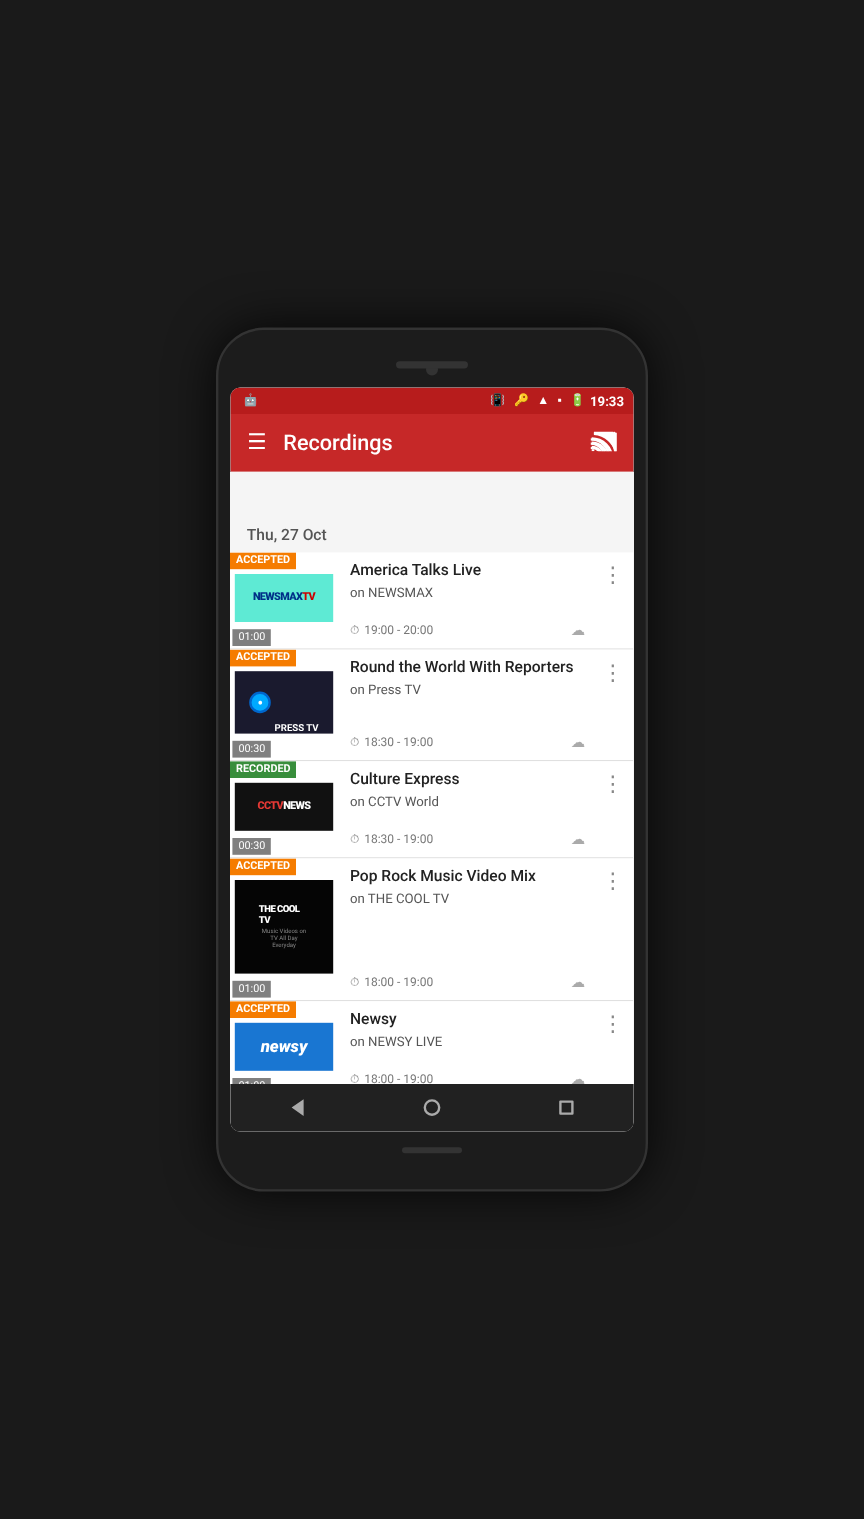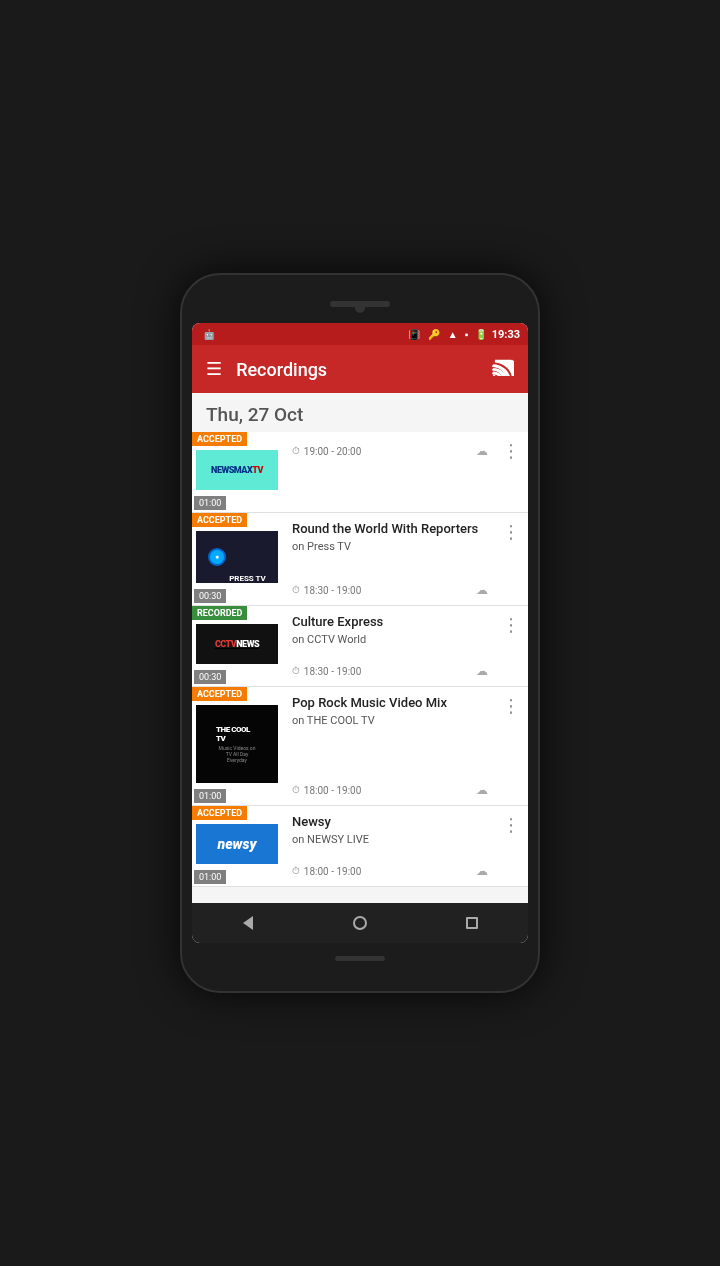--- a/index.html
+++ b/index.html
@@ -110,23 +110,24 @@
     }
     
     .content {
       flex: 1;
       overflow-y: auto;
       background: #f5f5f5;
     }
     
     .date-sep {
       padding: 10px 14px 6px;
-      font-size: 19px;
+      font-size: 13px;
       color: #555;
       font-weight: 500;
+      margin-top: 36px;
     }
     
     .rec-item {
       background: white;
       border-bottom: 1px solid #e0e0e0;
       display: flex;
       align-items: stretch;
       min-height: 80px;
       position: relative;
     }
@@ -304,20 +305,24 @@
     <div class="rec-thumb">
       <span class="rec-badge badge-accepted">ACCEPTED</span>
       <div class="rec-logo">
         <div style="background:#5eead4;width:100%;height:100%;display:flex;align-items:center;justify-content:center;">
         <span style="font-size:9px;font-weight:900;color:#003087;letter-spacing:-0.5px;">NEWSMAX<span style="color:#c00;">TV</span></span>
       </div>
       </div>
       <span class="rec-duration">01:00</span>
     </div>
     <div class="rec-info">
+      <div>
+        <div class="rec-title">America Talks Live</div>
+        <div class="rec-channel">on NEWSMAX</div>
+      </div>
       <div class="rec-time-row">
         <span class="clock-icon">⏱</span>
         <span class="rec-time">19:00 - 20:00</span>
         <span class="cloud-icon">☁</span>
       </div>
     </div>
     <div class="rec-more">⋮</div>
   </div>
           <div class="rec-item">
     <div class="rec-thumb">
@@ -342,21 +347,21 @@
         <span class="rec-time">18:30 - 19:00</span>
         <span class="cloud-icon">☁</span>
       </div>
     </div>
     <div class="rec-more">⋮</div>
   </div>
           <div class="rec-item">
     <div class="rec-thumb">
       <span class="rec-badge badge-recorded">RECORDED</span>
       <div class="rec-logo">
-        <div style="background:#111;width:100%;height:100%;display:flex;align-items:center;justify-content:center;text-decoration:underline;">
+        <div style="background:#111;width:100%;height:100%;display:flex;align-items:center;justify-content:center;">
         <span style="font-size:9px;font-weight:900;color:white;letter-spacing:-0.5px;"><span style="color:#e53935;">CCTV</span>NEWS</span>
       </div>
       </div>
       <span class="rec-duration">00:30</span>
     </div>
     <div class="rec-info">
       <div>
         <div class="rec-title">Culture Express</div>
         <div class="rec-channel">on CCTV World</div>
       </div>

